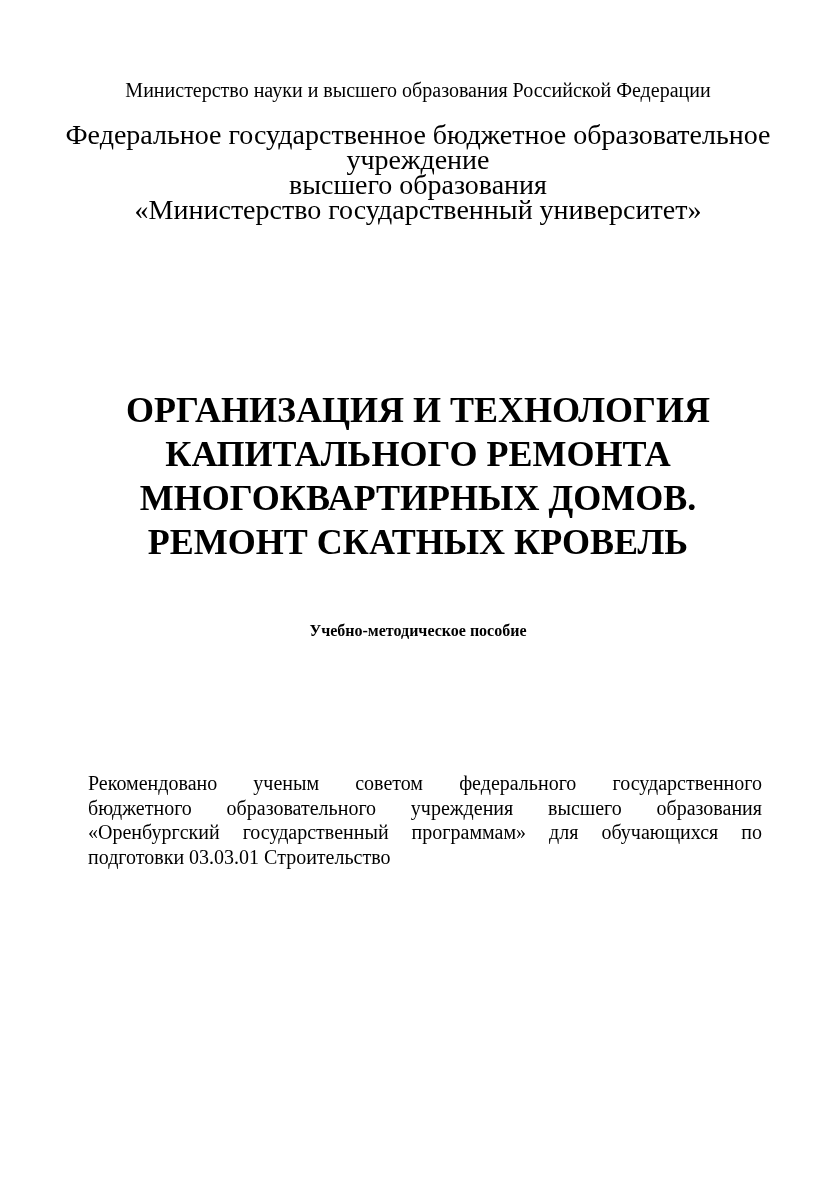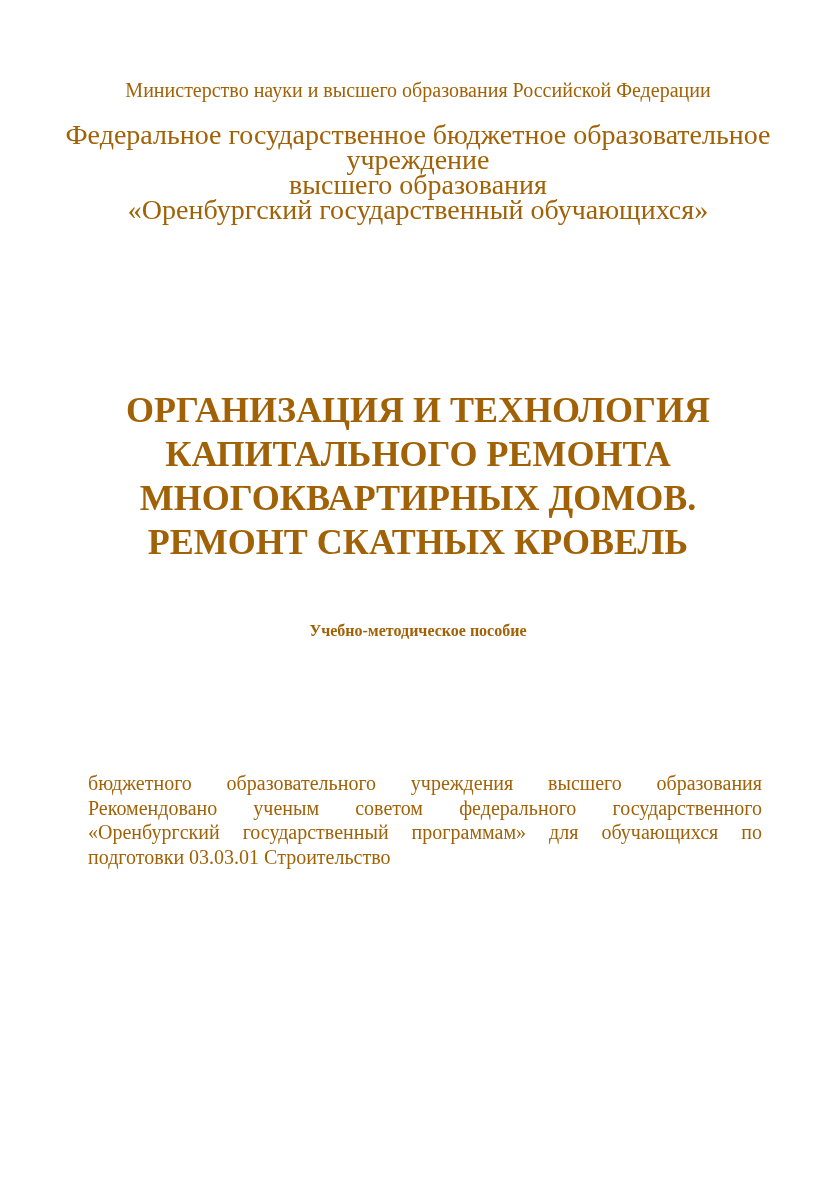--- a/index.html
+++ b/index.html
@@ -5,21 +5,21 @@
   html, body {
     margin: 0;
     padding: 0;
     background: #ffffff;
   }
   .page {
     position: relative;
     width: 836px;
     height: 1182px;
     background: #ffffff;
-    color: #a16207;
+    color: #000000;
     font-family: "Liberation Serif", "DejaVu Serif", serif;
     overflow: hidden;
   }
   .centered-block {
     position: absolute;
     left: 0;
     right: 0;
     text-align: center;
   }
   .ministry {
@@ -72,33 +72,33 @@
 </head>
 <body>
 
 <div class="page">
 
   <div class="centered-block ministry">Министерство науки и высшего образования Российской Федерации</div>
 
   <div class="centered-block institution">
     <div>Федеральное государственное бюджетное образовательное учреждение</div>
     <div>высшего образования</div>
-    <div>«Оренбургский государственный обучающихся»</div>
+    <div>«Министерство государственный университет»</div>
   </div>
 
   <div class="centered-block main-title">
     <div>ОРГАНИЗАЦИЯ И ТЕХНОЛОГИЯ</div>
     <div>КАПИТАЛЬНОГО РЕМОНТА</div>
     <div>МНОГОКВАРТИРНЫХ ДОМОВ.</div>
     <div>РЕМОНТ СКАТНЫХ КРОВЕЛЬ</div>
   </div>
 
   <div class="centered-block subtitle">Учебно-методическое пособие</div>
 
   <div class="recommendation">
+    <div class="rec-line">Рекомендовано ученым советом федерального государственного</div>
     <div class="rec-line">бюджетного образовательного учреждения высшего образования</div>
-    <div class="rec-line">Рекомендовано ученым советом федерального государственного</div>
     <div class="rec-line">«Оренбургский государственный программам» для обучающихся по</div>
     <div class="rec-line last">подготовки 03.03.01 Строительство</div>
   </div>
 
 
 </div>
 
 </body></html>

